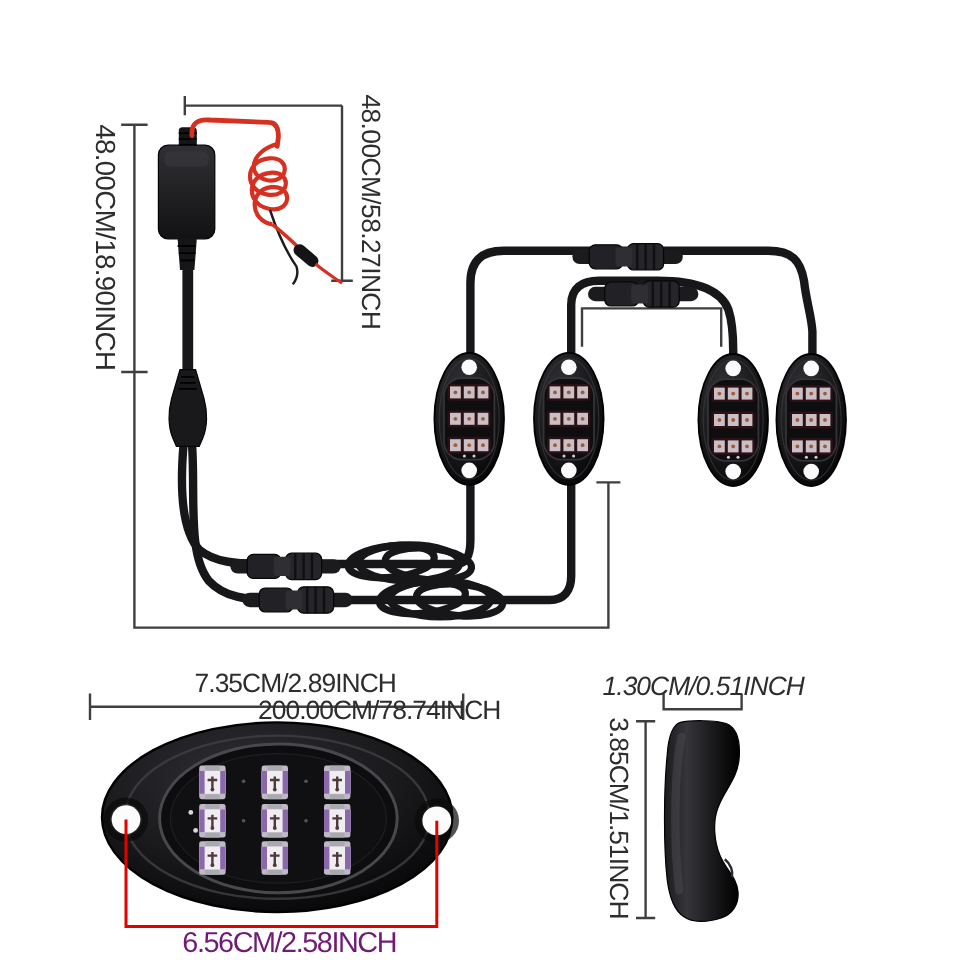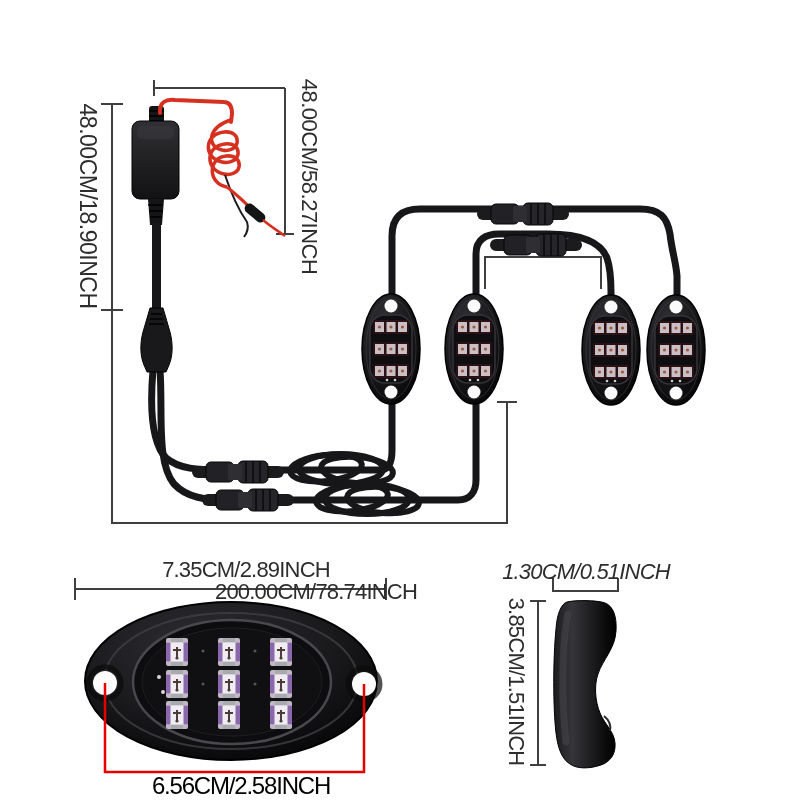--- a/index.html
+++ b/index.html
@@ -13,21 +13,21 @@
     position:absolute;color:#2d2d2d;white-space:nowrap;
     font-family:"Liberation Sans", sans-serif;
     text-align:center;line-height:1.05;
   }
   .rot{transform:rotate(90deg);transform-origin:center center;}
   .lbl-left48{left:-32px;top:194px;width:240px;font-size:23px;letter-spacing:-0.5px;}
   .lbl-top48{left:189px;top:165px;width:240px;font-size:22px;letter-spacing:-0.5px;}
   .lbl-100{left:472px;top:264px;width:140px;font-size:21px;letter-spacing:-0.5px;}
   .lbl-200{left:196px;top:532px;width:240px;font-size:22px;letter-spacing:-0.8px;margin-top:48px;}
   .lbl-735{left:126px;top:558px;width:240px;font-size:22px;letter-spacing:-0.8px;}
-  .lbl-656{left:121px;top:773px;width:240px;font-size:24px;letter-spacing:-1.2px;color:#000000;}
+  .lbl-656{left:121px;top:773px;width:240px;font-size:24px;letter-spacing:-1.2px;color:#701a75;}
   .lbl-130{left:466px;top:560px;width:240px;font-size:22px;letter-spacing:-0.8px;font-style:italic;}
   .lbl-385{left:406px;top:670px;width:220px;font-size:22px;letter-spacing:-0.8px;}
 </style>
 </head>
 <body>
 
 <svg class="stage" viewBox="0 0 800 800" xmlns="http://www.w3.org/2000/svg">
   <defs>
     <radialGradient id="gPod" cx="38%" cy="30%" r="75%">
       <stop offset="0%" stop-color="#333338"></stop>

